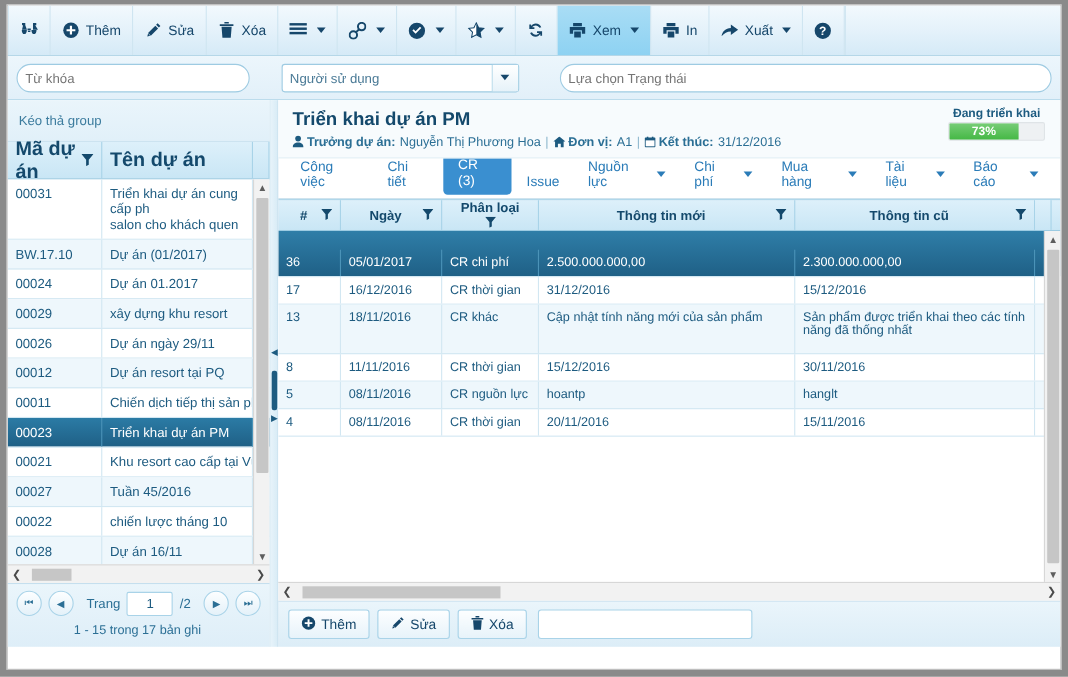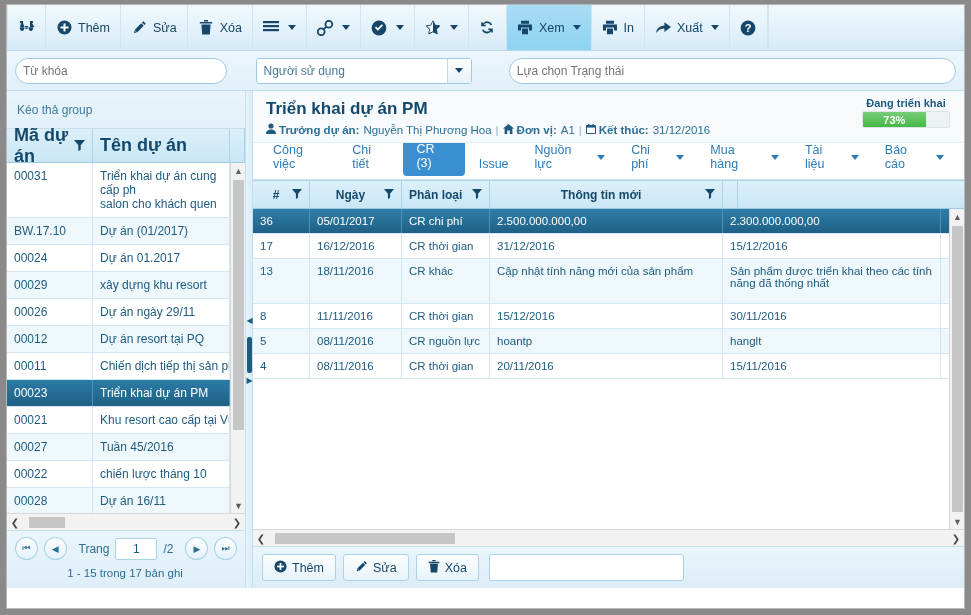--- a/index.html
+++ b/index.html
@@ -314,31 +314,31 @@
   }
   .rgrid-head .hc {
     display: flex; align-items: center; justify-content: space-between;
     border-right: 1px solid #a8d3e8;
     padding: 0 7px;
   }
   .rgrid-head .hc .lbl { flex: 1; text-align: center; }
   .rgrid-head .hc.lft .lbl { text-align: left; }
   .col-num { width: 57px; }
   .col-date { width: 92px; }
-  .col-type { width: 88px; }
+  .col-type { width: 88px; flex-direction: column; }
   .col-new { width: 233px; }
   .col-old { width: 218px; }
   .col-scroll { width: 15px; background: linear-gradient(to bottom,#ddf0fa,#c9e6f5); border-right: none; }
 
   .rgrid-body { flex: 1; position: relative; overflow: hidden; background:#fff; }
   .rrow { display: flex; border-bottom: 1px solid #d2e7f2; font-size: 11.5px; color: #1d5b80; }
   .rrow .cc { border-right: 1px solid #d2e7f2; padding: 6px 7px; overflow: hidden; }
   .rrow.alt { background: #eef7fc; }
   .rrow.sel { background: linear-gradient(to bottom,#2f7ea8,#1f6086); color: #fff; }
-  .rrow.sel .cc { border-right-color: #4b93b8; }
+  .rrow.sel .cc { border-right-color: #4b93b8; margin-top: 17px; }
 
   .rhscroll {
     height: 17px; background: #f2f2f2; border-top: 1px solid #d7d7d7;
     display: flex; align-items: center; position: relative;
   }
   .rhscroll .arr { width: 16px; text-align: center; font-size: 10px; color: #4a4a4a; }
   .rhscroll .track { flex: 1; position: relative; height: 100%; }
   .rhscroll .thumb { position: absolute; top: 3px; left: 6px; width: 180px; height: 11px; background: #c6c6c6; }
 
   .rfoot {
@@ -727,20 +727,26 @@
                 </svg></span>
           </div>
           <div class="hc col-type lft">
             <span class="lbl">Phân loại</span>
             <span class="funnel"><svg width="10" height="10" viewBox="0 0 11 11">
                   <path fill="#14496c" d="M0 0h11L6.7 5.2v4.5L4.3 11V5.2z"></path>
                 </svg></span>
           </div>
           <div class="hc col-new">
             <span class="lbl">Thông tin mới</span>
+            <span class="funnel"><svg width="10" height="10" viewBox="0 0 11 11">
+                  <path fill="#14496c" d="M0 0h11L6.7 5.2v4.5L4.3 11V5.2z"></path>
+                </svg></span>
+          </div>
+          <div class="hc col-old">
+            <span class="lbl">Thông tin cũ</span>
             <span class="funnel"><svg width="10" height="10" viewBox="0 0 11 11">
                   <path fill="#14496c" d="M0 0h11L6.7 5.2v4.5L4.3 11V5.2z"></path>
                 </svg></span>
           </div>
           <div class="hc col-scroll"></div>
         </div>
 
         <div class="rgrid-body">
           <div id="rrows">
               <div class="rrow sel">

